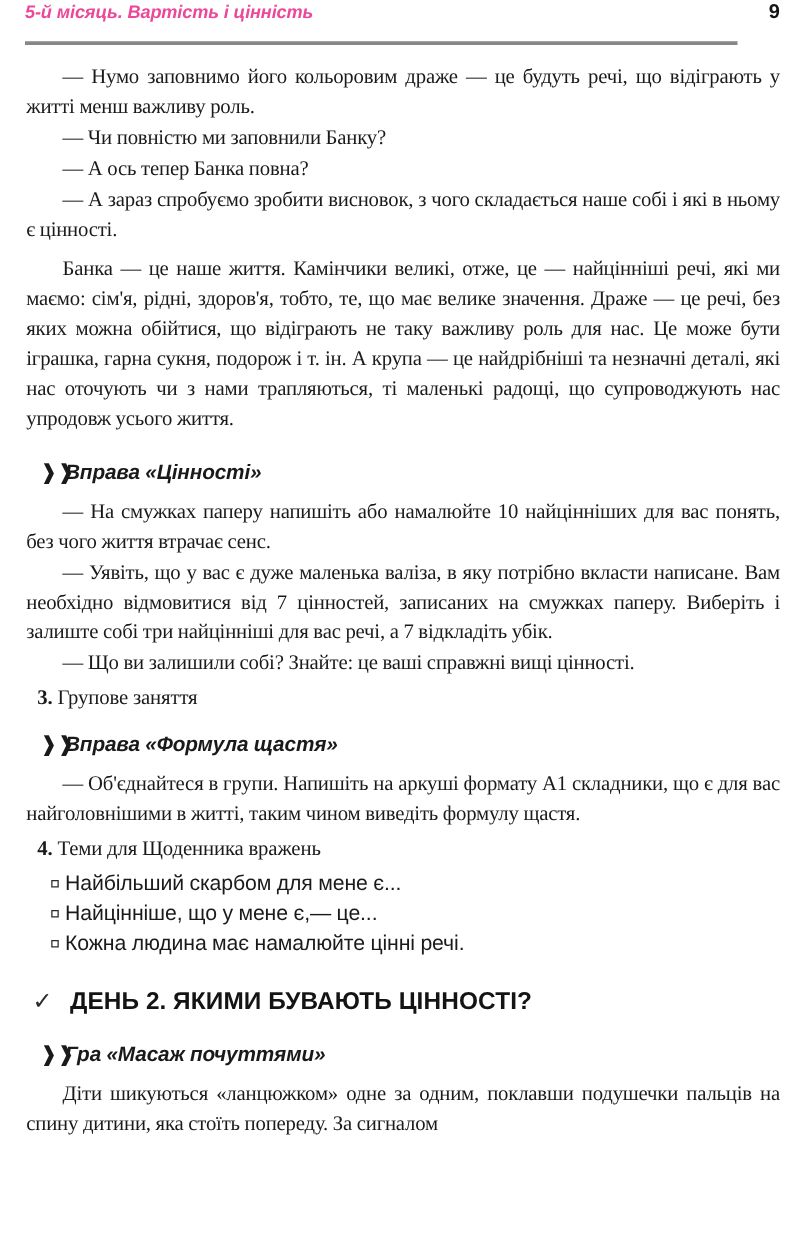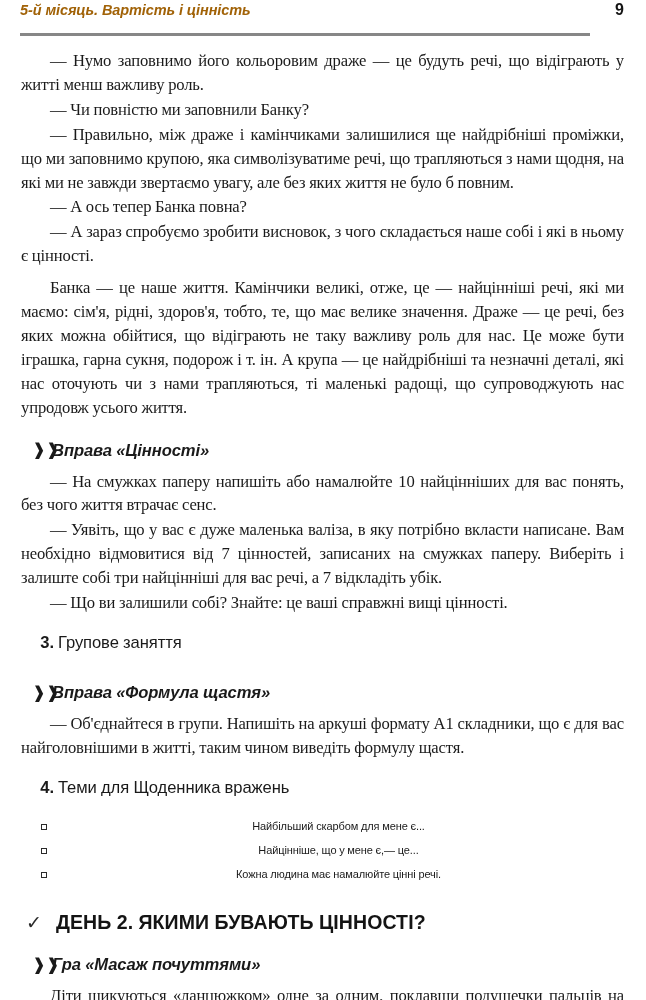--- a/index.html
+++ b/index.html
@@ -33,21 +33,21 @@
     display: flex;
     align-items: flex-start;
     justify-content: space-between;
   }
   .running-head-title {
     font-style: italic;
     font-weight: 700;
     font-size: 14.5px;
     letter-spacing: -0.1px;
     line-height: 20px;
-    color: #a16207;
+    color: #ec4899;
     white-space: nowrap;
   }
   .running-head-folio {
     font-weight: 700;
     font-size: 16px;
     line-height: 20px;
     color: #141414;
     padding-right: 1px;
   }
   .head-rule {
@@ -103,41 +103,42 @@
   }
   .spacer-6 { height: 6px; }
   .spacer-8 { height: 8px; }
   .spacer-10 { height: 10px; }
   .spacer-12 { height: 12px; }
   .spacer-18 { height: 18px; }
   .spacer-22 { height: 22px; }
 
   
   .numbered {
-    margin: 16px;
+    margin: 4px;
     text-align: left;
     font-size: 16.6px;
     line-height: 23.9px;
     padding-left: 22px;
     text-indent: -22px;
     letter-spacing: -0.1px;
+    font-family: Liberation Serif, serif;
   }
   .numbered .num {
     font-weight: 700;
     display: inline-block;
     width: 18px;
     text-align: right;
     margin-right: 4px;
   }
 
   
   .sq-item {
     margin: 0;
-    text-align: center;
-    font-size: 11px;
+    text-align: left;
+    font-size: 17px;
     line-height: 23.9px;
     padding-left: 32px;
     position: relative;
     letter-spacing: -0.1px;
   }
   .sq-item .sq {
     position: absolute;
     left: 21px;
     top: 9px;
     width: 6px;
@@ -179,21 +180,20 @@
     <div class="running-head-folio">9</div>
   </div>
   <div class="head-rule"></div>
 
   <div class="body-col">
 
     <div class="spacer-12"></div>
 
     <p class="para">— Нумо заповнимо його кольоровим драже — це будуть речі, що відіграють у житті менш важливу роль.</p>
     <p class="para">— Чи повністю ми заповнили Банку?</p>
-    <p class="para">— Правильно, між драже і камінчиками залишилися ще найдріб­ніші проміжки, що ми заповнимо крупою, яка символізуватиме речі, що трапляються з нами щодня, на які ми не завжди звертаємо увагу, але без яких життя не було б повним.</p>
     <p class="para">— А ось тепер Банка повна?</p>
     <p class="para">— А зараз спробуємо зробити висновок, з чого складається наше собі і які в ньому є цінності.</p>
 
     <div class="spacer-6"></div>
 
     <p class="para">Банка — це наше життя. Камінчики великі, отже, це — най­цінніші речі, які ми маємо: сім'я, рідні, здоров'я, тобто, те, що має велике значення. Драже — це речі, без яких можна обійтися, що відіграють не таку важливу роль для нас. Це може бути іграшка, гарна сукня, подорож і т. ін. А крупа — це найдрібніші та незначні деталі, які нас оточують чи з нами трапляються, ті маленькі радощі, що супроводжують нас упродовж усього життя.</p>
 
     <div class="spacer-18"></div>
 
     <p class="exercise">

